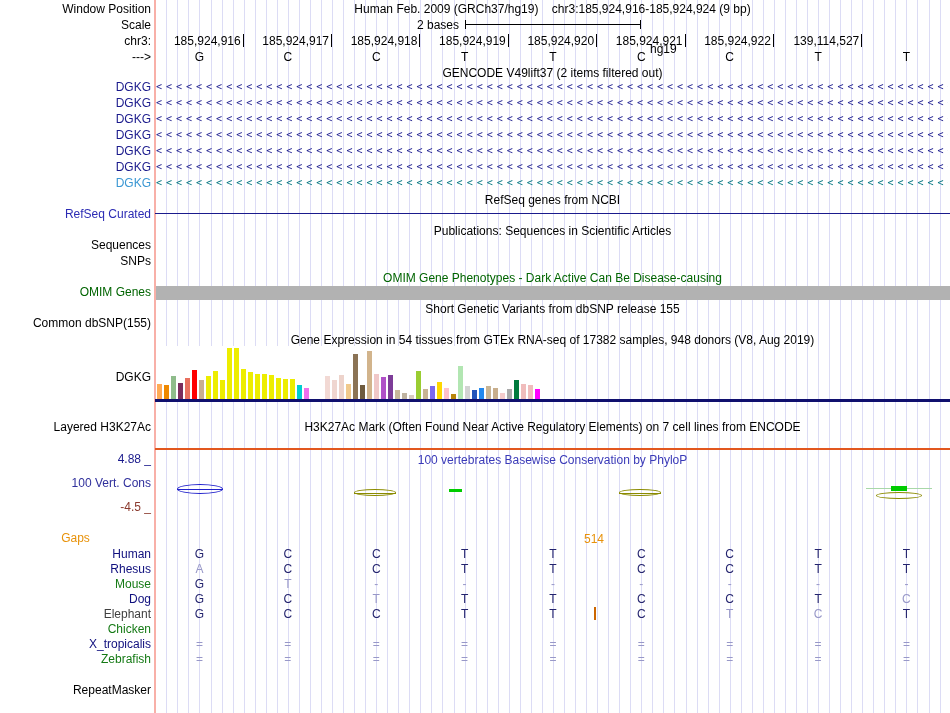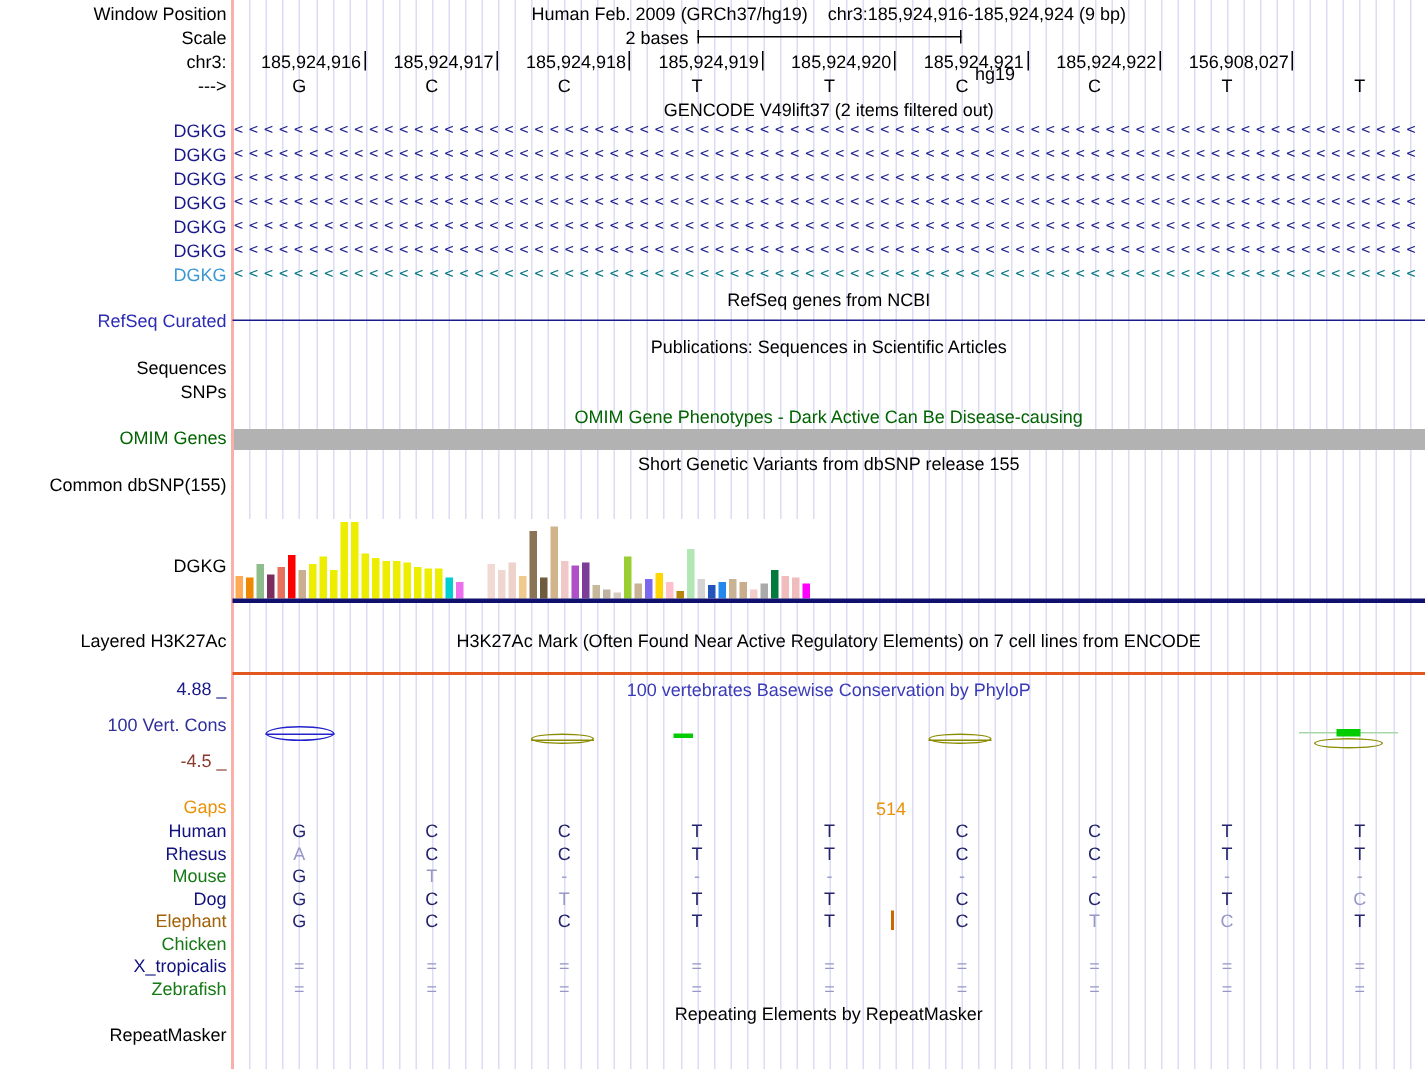--- a/index.html
+++ b/index.html
@@ -5,21 +5,21 @@
   html,body{margin:0;padding:0;background:#fff;}
   #canvas{position:relative;width:950px;height:713px;background:#fff;overflow:hidden;
           font-family:"Liberation Sans", sans-serif;color:#000;}
   .grid{position:absolute;top:0;width:1px;height:713px;background:#dcdcf5;}
   .pinkline{position:absolute;left:154px;top:0;width:2px;height:713px;background:#f8b0a8;}
   .lbl{position:absolute;left:0;width:151px;text-align:right;font-size:12px;height:14px;line-height:14px;white-space:nowrap;}
   .ct{position:absolute;left:155px;width:795px;text-align:center;font-size:12px;height:14px;line-height:14px;white-space:nowrap;}
   .navy{color:#1a1a8c;}
   .green{color:#006400;}
   .blue{color:#3a3ab8;}
-  .orange{color:#e8920a;}
+  .orange{color:#e8920a;text-align:center;}
   .darkred{color:#8b3a2e;}
   .tick{position:absolute;width:1px;height:13px;background:#000;top:34px;}
   .posnum{position:absolute;top:34px;width:120px;text-align:right;font-size:12px;white-space:nowrap;}
   .base{position:absolute;width:24px;text-align:center;font-size:12px;}
   .generow{position:absolute;left:156px;width:792px;overflow:hidden;white-space:nowrap;
            font-size:10px;letter-spacing:4px;height:12px;line-height:12px;font-family:"DejaVu Sans Mono", monospace;}
   .hline{position:absolute;left:155px;width:795px;}
   .bar{position:absolute;width:5px;}
   .alncell{position:absolute;width:24px;text-align:center;font-size:12px;height:14px;line-height:14px;}
   .scale-line{position:absolute;top:24px;height:1px;background:#000;}
@@ -131,21 +131,21 @@
       <div class="posnum" style="left: 297.41px;">185,924,918</div>
       <div class="tick" style="left: 507.78px;"></div>
       <div class="posnum" style="left: 385.78px;">185,924,919</div>
       <div class="tick" style="left: 596.15px;"></div>
       <div class="posnum" style="left: 474.15px;">185,924,920</div>
       <div class="tick" style="left: 684.52px;"></div>
       <div class="posnum" style="left: 562.52px;">185,924,921</div>
       <div class="tick" style="left: 772.89px;"></div>
       <div class="posnum" style="left: 650.89px;">185,924,922</div>
       <div class="tick" style="left: 861.26px;"></div>
-      <div class="posnum" style="left: 739.26px;">156,908,027</div>
+      <div class="posnum" style="left: 739.26px;">139,114,527</div>
     </div>
   <div id="seqlayer">
       <div class="base" style="left: 187.485px; top: 50px;">G</div>
       <div class="base" style="left: 275.855px; top: 50px;">C</div>
       <div class="base" style="left: 364.225px; top: 50px;">C</div>
       <div class="base" style="left: 452.595px; top: 50px;">T</div>
       <div class="base" style="left: 540.965px; top: 50px;">T</div>
       <div class="base" style="left: 629.335px; top: 50px;">C</div>
       <div class="base" style="left: 717.705px; top: 50px;">C</div>
       <div class="base" style="left: 806.075px; top: 50px;">T</div>
@@ -177,20 +177,21 @@
   <div class="ct" style="top:224px">Publications: Sequences in Scientific Articles</div>
   <div class="lbl" style="top:238px">Sequences</div>
   <div class="lbl" style="top:254px">SNPs</div>
 
   <div class="ct green" style="top:271px">OMIM Gene Phenotypes - Dark Active Can Be Disease-causing</div>
   <div class="lbl green" style="top:285px">OMIM Genes</div>
 
   <div class="ct" style="top:302px">Short Genetic Variants from dbSNP release 155</div>
   <div class="lbl" style="top:316px">Common dbSNP(155)</div>
 
+  <div class="ct" style="top:333px">Gene Expression in 54 tissues from GTEx RNA-seq of 17382 samples, 948 donors (V8, Aug 2019)</div>
   <div class="lbl" style="top:370px">DGKG</div>
   <div id="gtexlayer">
       <div class="bar" style="left: 157px; top: 384px; height: 15px; background: rgb(255, 170, 85);"></div>
       <div class="bar" style="left: 164px; top: 385px; height: 14px; background: rgb(238, 136, 0);"></div>
       <div class="bar" style="left: 171px; top: 376px; height: 23px; background: rgb(143, 188, 139);"></div>
       <div class="bar" style="left: 178px; top: 383px; height: 16px; background: rgb(123, 45, 94);"></div>
       <div class="bar" style="left: 185px; top: 378px; height: 21px; background: rgb(232, 112, 95);"></div>
       <div class="bar" style="left: 192px; top: 370px; height: 29px; background: rgb(255, 0, 0);"></div>
       <div class="bar" style="left: 199px; top: 380px; height: 19px; background: rgb(201, 174, 144);"></div>
       <div class="bar" style="left: 206px; top: 376px; height: 23px; background: rgb(237, 237, 0);"></div>
@@ -299,21 +300,21 @@
       <div class="lbl" style="top: 591.5px; color: rgb(16, 16, 126);">Dog</div>
       <div class="alncell" style="left: 187.485px; top: 591.5px; color: rgb(36, 36, 110);">G</div>
       <div class="alncell" style="left: 275.855px; top: 591.5px; color: rgb(36, 36, 110);">C</div>
       <div class="alncell" style="left: 364.225px; top: 591.5px; color: rgb(152, 152, 200);">T</div>
       <div class="alncell" style="left: 452.595px; top: 591.5px; color: rgb(36, 36, 110);">T</div>
       <div class="alncell" style="left: 540.965px; top: 591.5px; color: rgb(36, 36, 110);">T</div>
       <div class="alncell" style="left: 629.335px; top: 591.5px; color: rgb(36, 36, 110);">C</div>
       <div class="alncell" style="left: 717.705px; top: 591.5px; color: rgb(36, 36, 110);">C</div>
       <div class="alncell" style="left: 806.075px; top: 591.5px; color: rgb(36, 36, 110);">T</div>
       <div class="alncell" style="left: 894.445px; top: 591.5px; color: rgb(152, 152, 200);">C</div>
-      <div class="lbl" style="top: 606.5px; color: #a16207;">Elephant</div>
+      <div class="lbl" style="top: 606.5px; color: #404040;">Elephant</div>
       <div class="alncell" style="left: 187.485px; top: 606.5px; color: rgb(36, 36, 110);">G</div>
       <div class="alncell" style="left: 275.855px; top: 606.5px; color: rgb(36, 36, 110);">C</div>
       <div class="alncell" style="left: 364.225px; top: 606.5px; color: rgb(36, 36, 110);">C</div>
       <div class="alncell" style="left: 452.595px; top: 606.5px; color: rgb(36, 36, 110);">T</div>
       <div class="alncell" style="left: 540.965px; top: 606.5px; color: rgb(36, 36, 110);">T</div>
       <div class="alncell" style="left: 629.335px; top: 606.5px; color: rgb(36, 36, 110);">C</div>
       <div class="alncell" style="left: 717.705px; top: 606.5px; color: rgb(152, 152, 200);">T</div>
       <div class="alncell" style="left: 806.075px; top: 606.5px; color: rgb(152, 152, 200);">C</div>
       <div class="alncell" style="left: 894.445px; top: 606.5px; color: rgb(36, 36, 110);">T</div>
       <div class="lbl" style="top: 621.5px; color: rgb(21, 122, 21);">Chicken</div>
@@ -333,15 +334,14 @@
       <div class="alncell" style="left: 364.225px; top: 651.5px; color: rgb(152, 152, 200);">=</div>
       <div class="alncell" style="left: 452.595px; top: 651.5px; color: rgb(152, 152, 200);">=</div>
       <div class="alncell" style="left: 540.965px; top: 651.5px; color: rgb(152, 152, 200);">=</div>
       <div class="alncell" style="left: 629.335px; top: 651.5px; color: rgb(152, 152, 200);">=</div>
       <div class="alncell" style="left: 717.705px; top: 651.5px; color: rgb(152, 152, 200);">=</div>
       <div class="alncell" style="left: 806.075px; top: 651.5px; color: rgb(152, 152, 200);">=</div>
       <div class="alncell" style="left: 894.445px; top: 651.5px; color: rgb(152, 152, 200);">=</div>
       <div style="position: absolute; left: 594.15px; top: 607px; width: 2px; height: 13px; background: rgb(204, 102, 0);"></div>
     </div>
 
-  <div class="ct" style="top:669px">Repeating Elements by RepeatMasker</div>
   <div class="lbl" style="top:683px">RepeatMasker</div>
 </div>
 
 </body></html>

